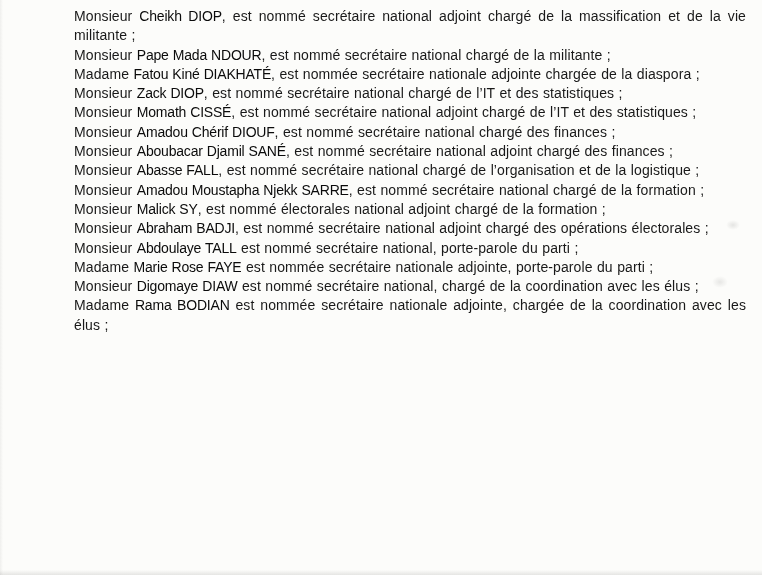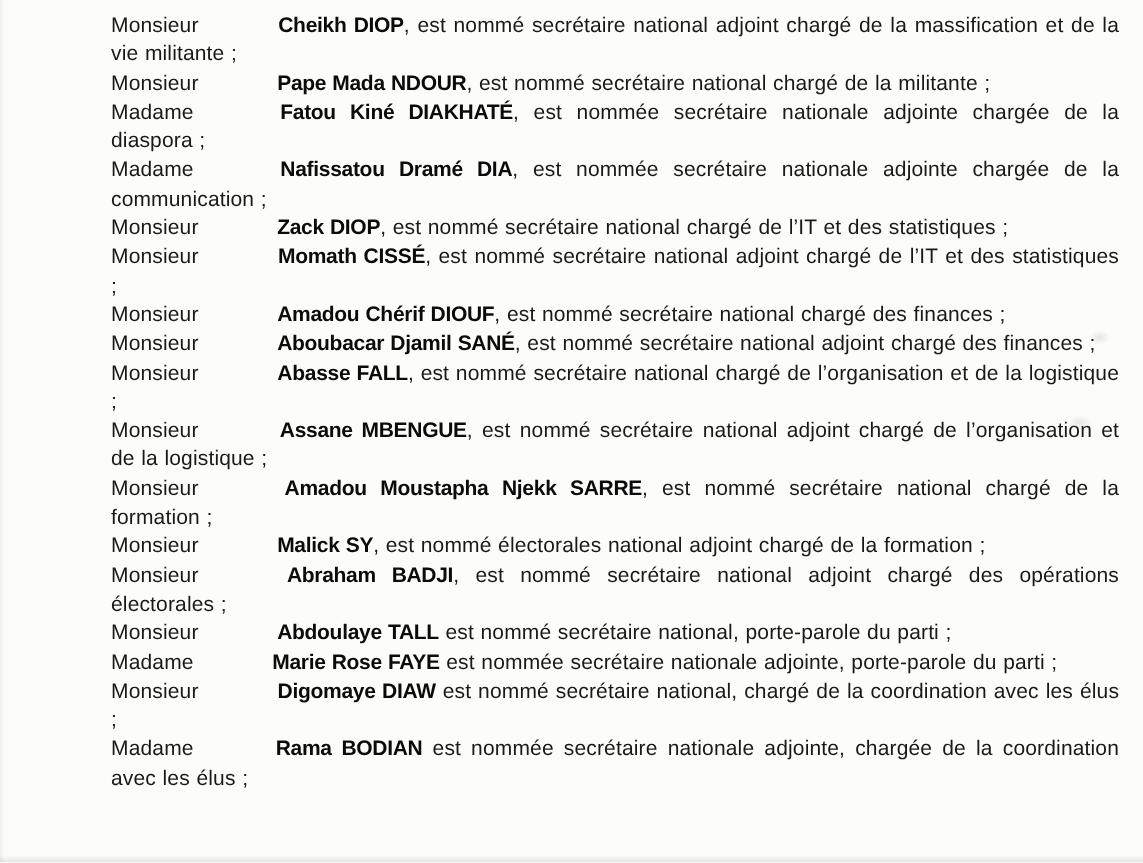--- a/index.html
+++ b/index.html
@@ -24,24 +24,23 @@
   p.entry {
     margin: 0;
     padding: 0;
     text-align: justify;
     font-size: 14px;
     line-height: 19.3px;
     word-spacing: 0.4px;
     letter-spacing: 0.1px;
   }
   p.entry strong.name {
-    font-weight: 700;
+    font-weight: 400;
     color: #0b0b0b;
     letter-spacing: -0.2px;
-    margin-left: 48px;
   }
   
   .smudge {
     position: absolute;
     border-radius: 50%;
     pointer-events: none;
   }
   .smudge-1 {
     left: 726px; top: 220px; width: 14px; height: 10px;
     background: radial-gradient(ellipse at center, rgba(120,120,118,0.18), rgba(120,120,118,0) 70%);
@@ -67,33 +66,31 @@
 <body>
 
 <div class="page">
   <p class="entry"><span class="title">Monsieur</span> <strong class="name">Cheikh DIOP</strong><span class="rest">, est nommé secrétaire national adjoint chargé de la massification et de la vie militante ;</span></p>
 
   <p class="entry"><span class="title">Monsieur</span> <strong class="name">Pape Mada NDOUR</strong><span class="rest">, est nommé secrétaire national chargé de la militante ;</span></p>
 
   <p class="entry"><span class="title">Madame</span> <strong class="name">Fatou Kiné DIAKHATÉ</strong><span class="rest">, est nommée secrétaire nationale adjointe chargée de la diaspora ;</span></p>
 
 
-  <p class="entry"><span class="title">Madame</span> <strong class="name">Nafissatou Dramé DIA</strong><span class="rest">, est nommée secrétaire nationale adjointe chargée de la communication ;</span></p>
 
   <p class="entry"><span class="title">Monsieur</span> <strong class="name">Zack DIOP</strong><span class="rest">, est nommé secrétaire national chargé de l’IT et des statistiques ;</span></p>
 
   <p class="entry"><span class="title">Monsieur</span> <strong class="name">Momath CISSÉ</strong><span class="rest">, est nommé secrétaire national adjoint chargé de l’IT et des statistiques ;</span></p>
 
   <p class="entry"><span class="title">Monsieur</span> <strong class="name">Amadou Chérif DIOUF</strong><span class="rest">, est nommé secrétaire national chargé des finances ;</span></p>
 
   <p class="entry"><span class="title">Monsieur</span> <strong class="name">Aboubacar Djamil SANÉ</strong><span class="rest">, est nommé secrétaire national adjoint chargé des finances ;</span></p>
 
   <p class="entry"><span class="title">Monsieur</span> <strong class="name">Abasse FALL</strong><span class="rest">, est nommé secrétaire national chargé de l’organisation et de la logistique ;</span></p>
 
-  <p class="entry"><span class="title">Monsieur</span> <strong class="name">Assane MBENGUE</strong><span class="rest">, est nommé secrétaire national adjoint chargé de l’organisation et de la logistique ;</span></p>
 
   <p class="entry"><span class="title">Monsieur</span> <strong class="name">Amadou Moustapha Njekk SARRE</strong><span class="rest">, est nommé secrétaire national chargé de la formation ;</span></p>
 
   <p class="entry"><span class="title">Monsieur</span> <strong class="name">Malick SY</strong><span class="rest">, est nommé électorales national adjoint chargé de la formation ;</span></p>
 
 
   <p class="entry"><span class="title">Monsieur</span> <strong class="name">Abraham BADJI</strong><span class="rest">, est nommé secrétaire national adjoint chargé des opérations électorales ;</span></p>
 
   <p class="entry"><span class="title">Monsieur</span> <strong class="name">Abdoulaye TALL</strong><span class="rest"> est nommé secrétaire national, porte-parole du parti ;</span></p>
 

